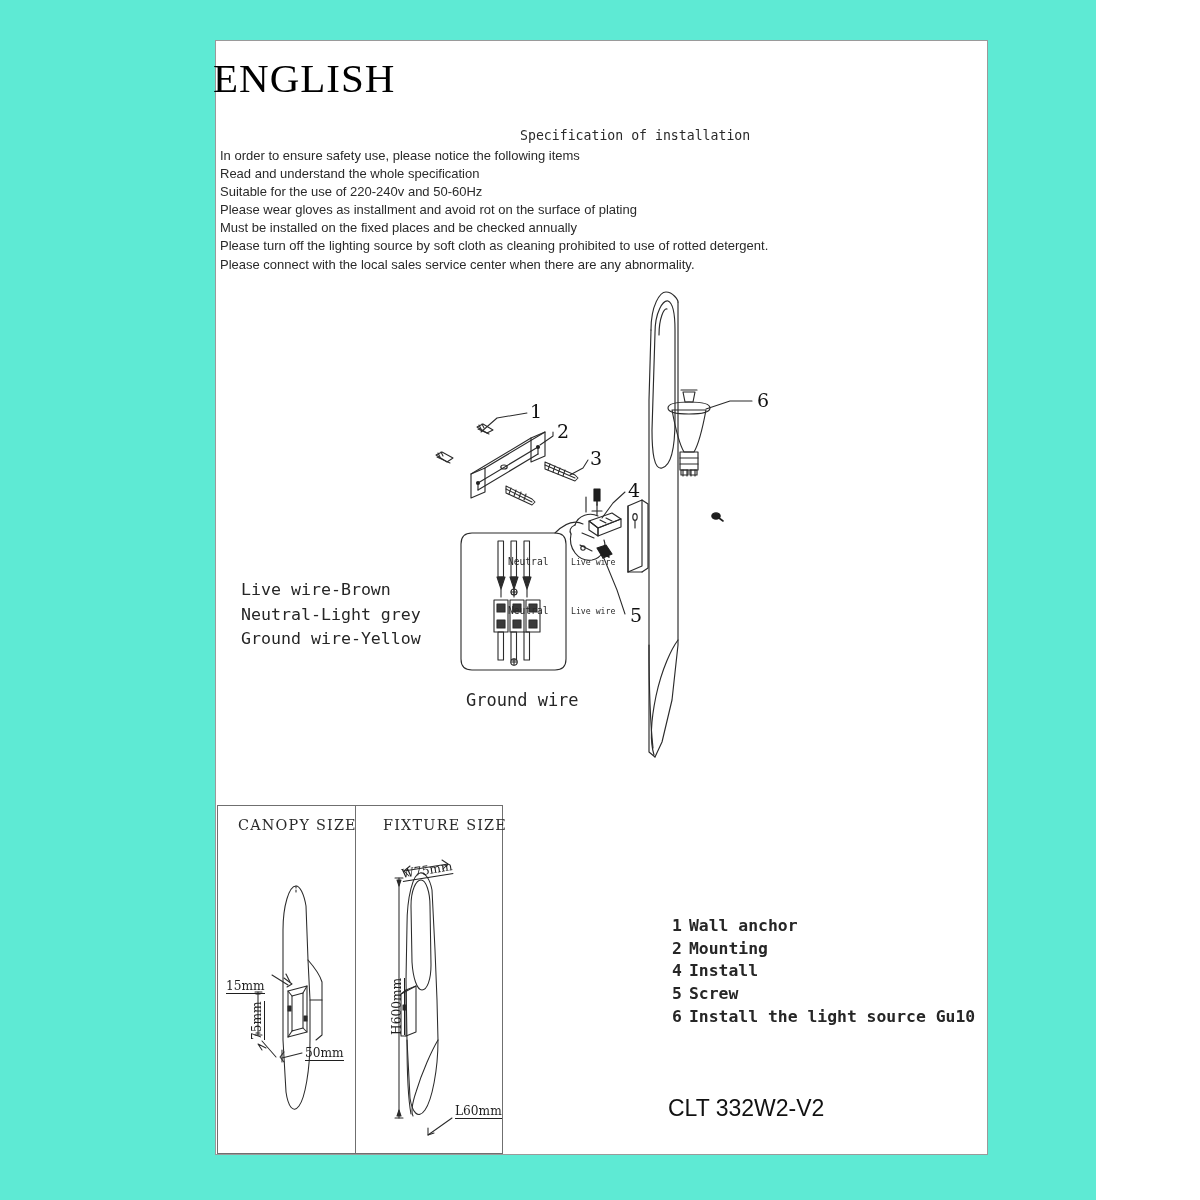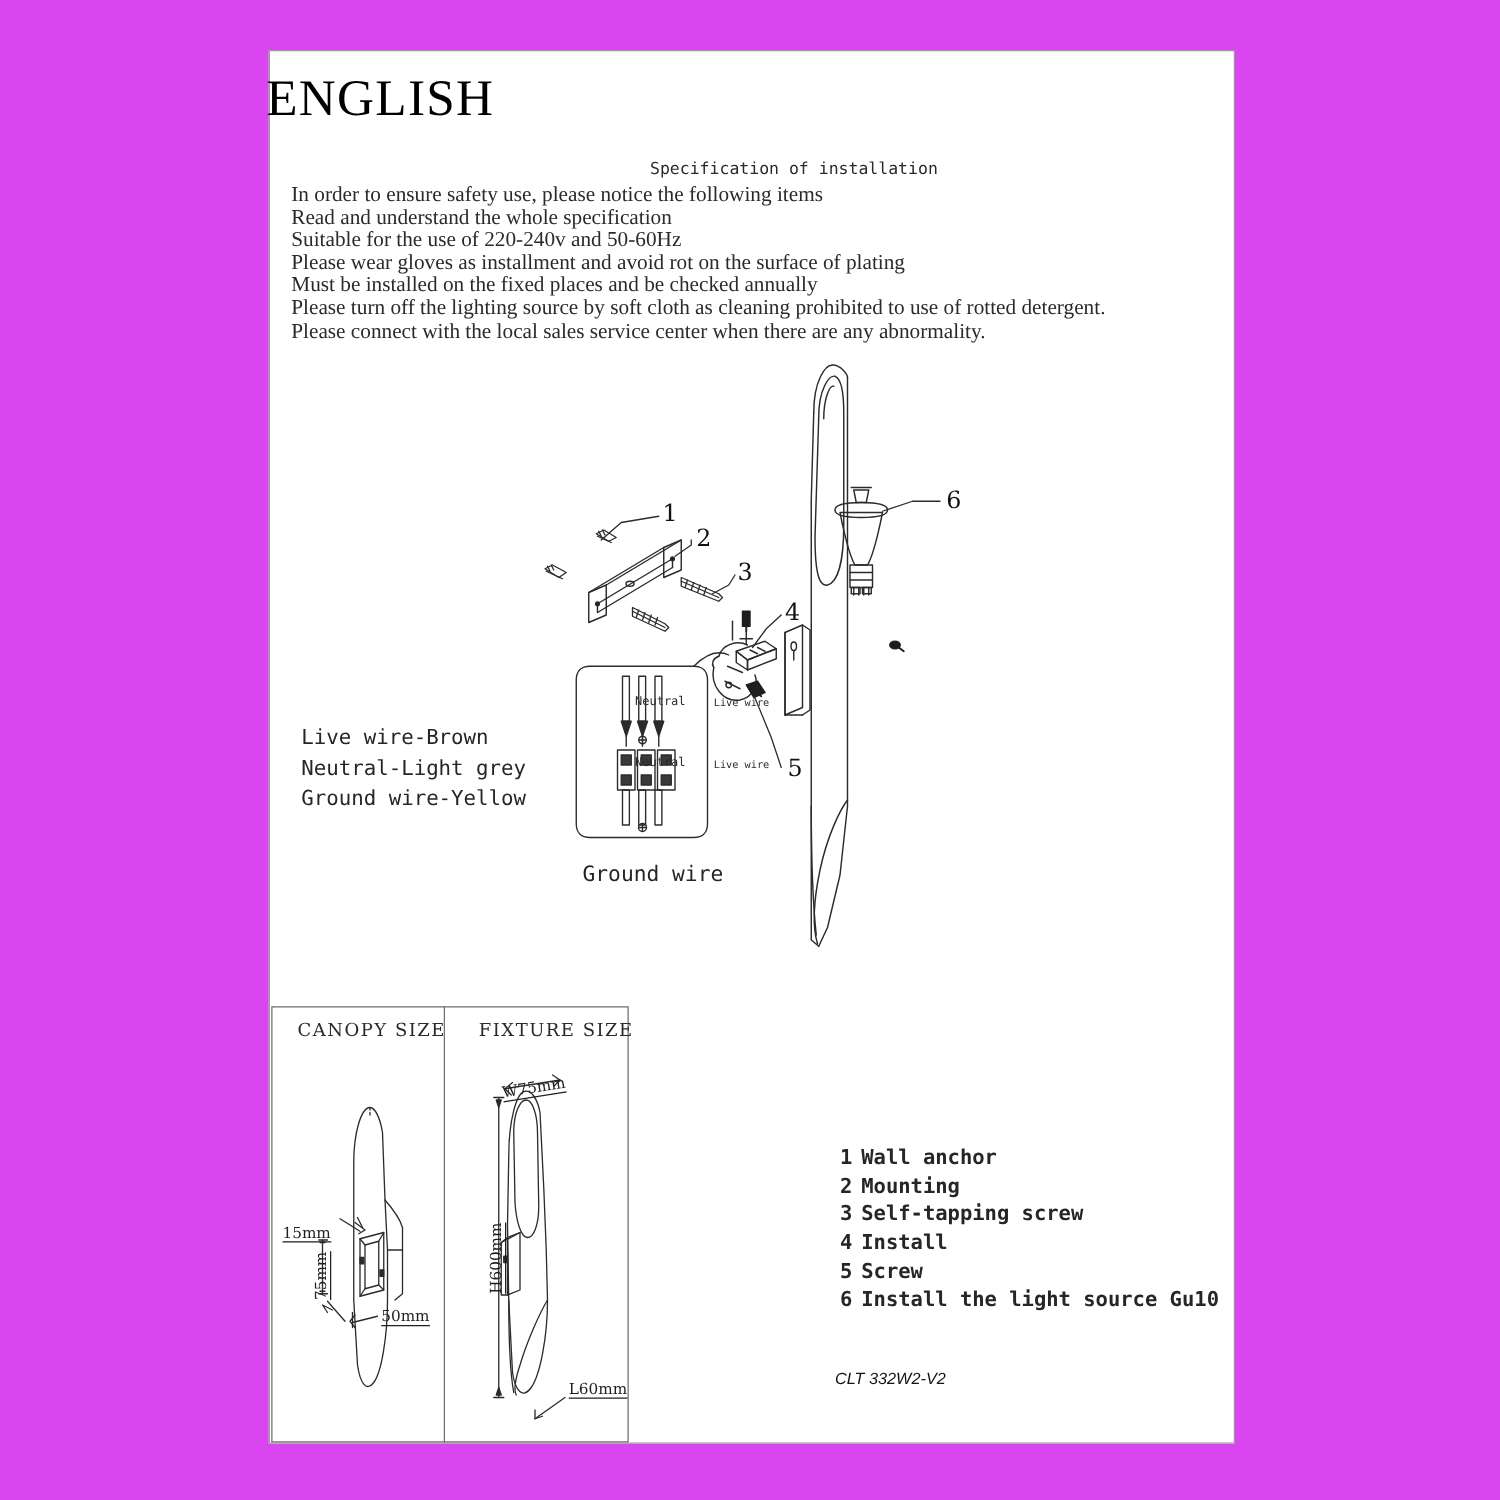--- a/index.html
+++ b/index.html
@@ -9,23 +9,23 @@
     width: 1200px;
     height: 1200px;
     overflow: hidden;
   }
   body {
     font-family: "DejaVu Serif", serif;
     color: #1a1a1a;
   }
   #page {
     position: relative;
-    width: 1200px;
+    width: 1096px;
     height: 1200px;
-    background: #d946ef;
+    background: #5eead4;
   }
   
   #frame {
     position: absolute;
     left: 215px;
     top: 40px;
     width: 773px;
     height: 1115px;
     border: 1.3px solid #9a9a9a;
     box-sizing: border-box;
@@ -47,24 +47,24 @@
     position: absolute;
     left: 520px;
     top: 128px;
     font-family: "DejaVu Sans Mono", monospace;
     font-size: 13.2px;
     color: #2a2a2a;
     white-space: nowrap;
   }
   #spec-lines {
     position: absolute;
-    left: 233px;
+    left: 220px;
     top: 147px;
-    font-family: Liberation Serif, serif;
-    font-size: 17px;
+    font-family: Liberation Sans, sans-serif;
+    font-size: 13px;
     line-height: 18.1px;
     color: #2a2a2a;
     white-space: nowrap;
   }
   #spec-lines div { white-space: nowrap; }
 
   
   #wire-legend {
     position: absolute;
     left: 241px;
@@ -96,24 +96,23 @@
     color: #262626;
     white-space: nowrap;
   }
   #parts-list .row { white-space: nowrap; font-weight: bold; }
   #parts-list .num { display: inline-block; width: 17px; }
   #model-no {
     position: absolute;
     left: 668px;
     top: 1095px;
     font-family: "Liberation Sans", sans-serif;
-    font-size: 13px;
+    font-size: 23px;
     color: #111;
     white-space: nowrap;
-    font-style: italic;
   }
   
   #dim-box-outer {
     position: absolute;
     left: 217px;
     top: 805px;
     width: 286px;
     height: 349px;
     border: 1.2px solid #6f6f6f;
     box-sizing: border-box;
@@ -465,23 +464,20 @@
   <div class="dimlabel rot-slight" style="left:403px; top:868px;">W75mm</div>
   <div class="dimlabel rot" style="left:391px; top:1035px;">H600mm</div>
   <div class="dimlabel" style="left:455px; top:1105px;">L60mm</div>
 
   <div id="parts-list">
     <div class="row">
       <span class="num">1</span><span>Wall anchor</span>
     </div>
     <div class="row">
       <span class="num">2</span><span>Mounting</span>
-    </div>
-    <div class="row">
-      <span class="num">3</span><span>Self-tapping screw</span>
     </div>
     <div class="row">
       <span class="num">4</span><span>Install</span>
     </div>
     <div class="row">
       <span class="num">5</span><span>Screw</span>
     </div>
     <div class="row">
       <span class="num">6</span><span>Install the light source Gu10</span>
     </div>

